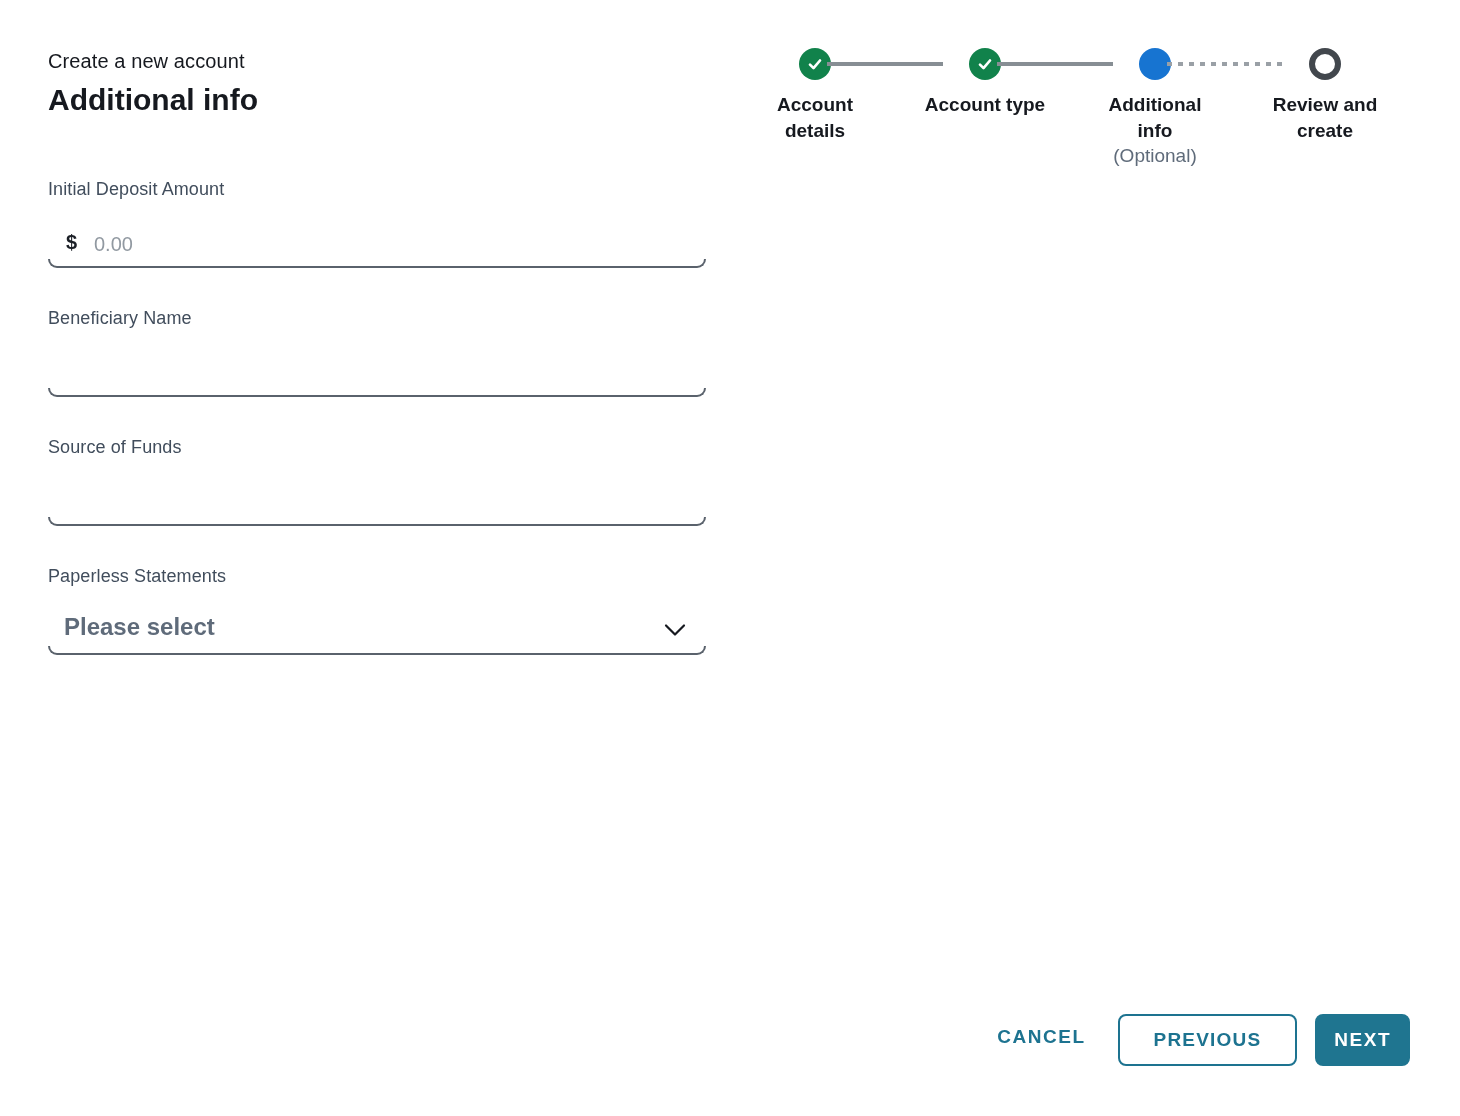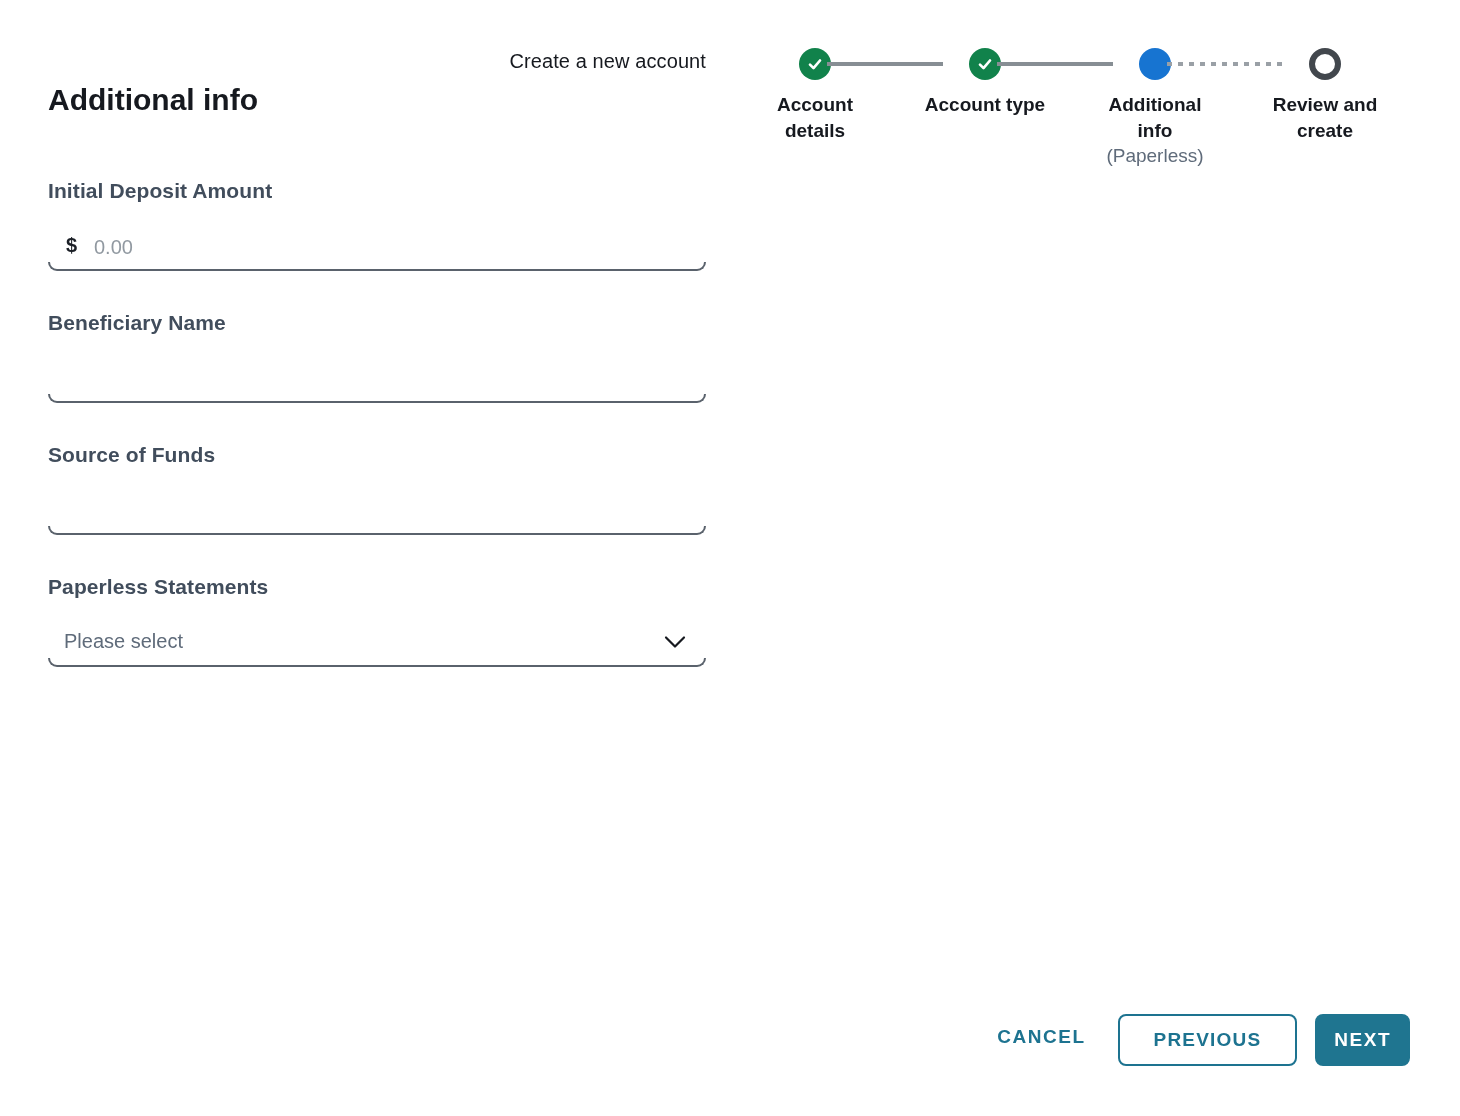--- a/index.html
+++ b/index.html
@@ -17,41 +17,40 @@
     position: absolute;
     left: 48px;
     top: 50px;
     width: 658px;
   }
   .eyebrow {
     font-size: 20px;
     font-weight: 400;
     color: #16191f;
     letter-spacing: 0.1px;
-    text-align: right;
   }
   .page-title {
     margin-top: 10px;
     font-size: 30px;
     font-weight: 700;
     color: #16191f;
   }
   .subtitle {
     margin-top: 26px;
     font-size: 22px;
     font-weight: 400;
     color: #5f6b7a;
   }
 
   .form-groups { margin-top: 62px; }
   .group { margin-bottom: 40px; }
   .group-label {
     display: block;
-    font-size: 21px;
-    font-weight: 700;
+    font-size: 18px;
+    font-weight: 400;
     color: #414d5c;
     letter-spacing: 0.1px;
   }
   .field {
     position: relative;
     height: 68px;
     width: 658px;
   }
   .field .underline {
     position: absolute;
@@ -81,22 +80,23 @@
     font-size: 20px;
     font-weight: 700;
     color: #1b1f26;
   }
   .field.currency input { left: 46px; }
 
   .select-field { cursor: pointer; }
   .select-value {
     position: absolute;
     left: 16px; bottom: 14px;
-    font-size: 20px;
+    font-size: 24px;
     color: #5f6b7a;
+    font-weight: bold;
   }
   .chevron-wrap {
     position: absolute;
     right: 18px; bottom: 12px;
     width: 26px; height: 26px;
   }
 
   
   .stepper {
     position: absolute;
@@ -268,21 +268,21 @@
         <svg width="20" height="20" viewBox="0 0 24 24">
           <path d="M6 12.8 L10.2 17 L18 7.8" fill="none" stroke="#ffffff" stroke-width="3.2" stroke-linecap="round" stroke-linejoin="round"></path>
         </svg>
       </div>
       <div class="step-label">Account type</div>
     </div>
 
     <div class="step">
       <div class="step-circle circle-current"></div>
       <div class="step-label">Additional info</div>
-      <div class="step-note">(Paperless)</div>
+      <div class="step-note">(Optional)</div>
     </div>
 
     <div class="step">
       <div class="step-circle circle-upcoming"></div>
       <div class="step-label">Review and create</div>
     </div>
   </div>
 </div>
 
 <div class="actions">

